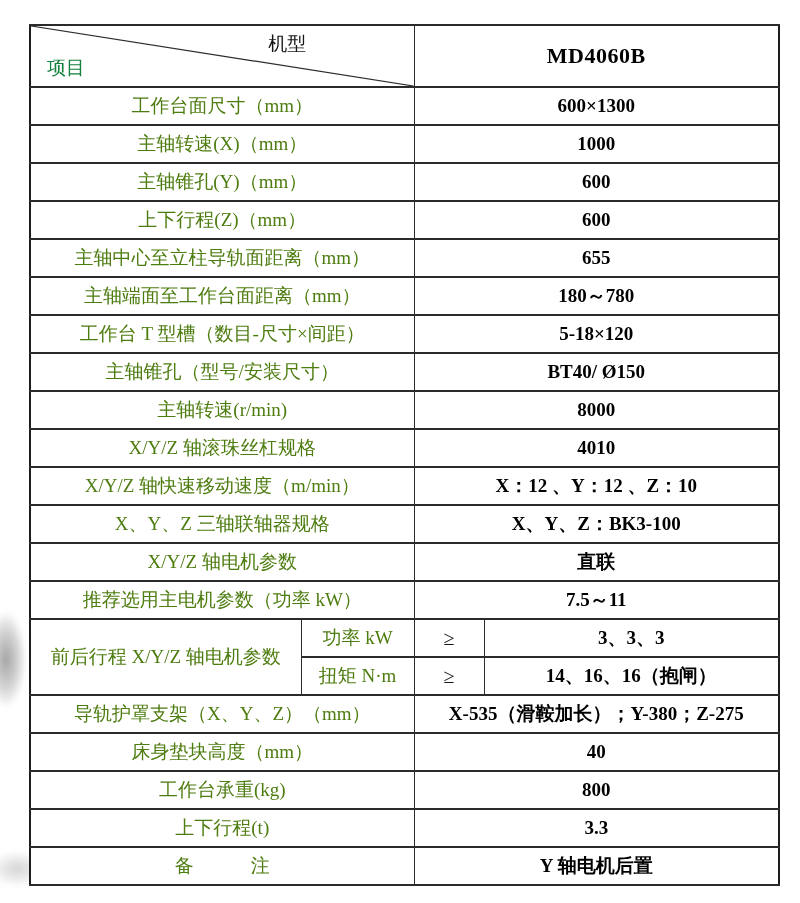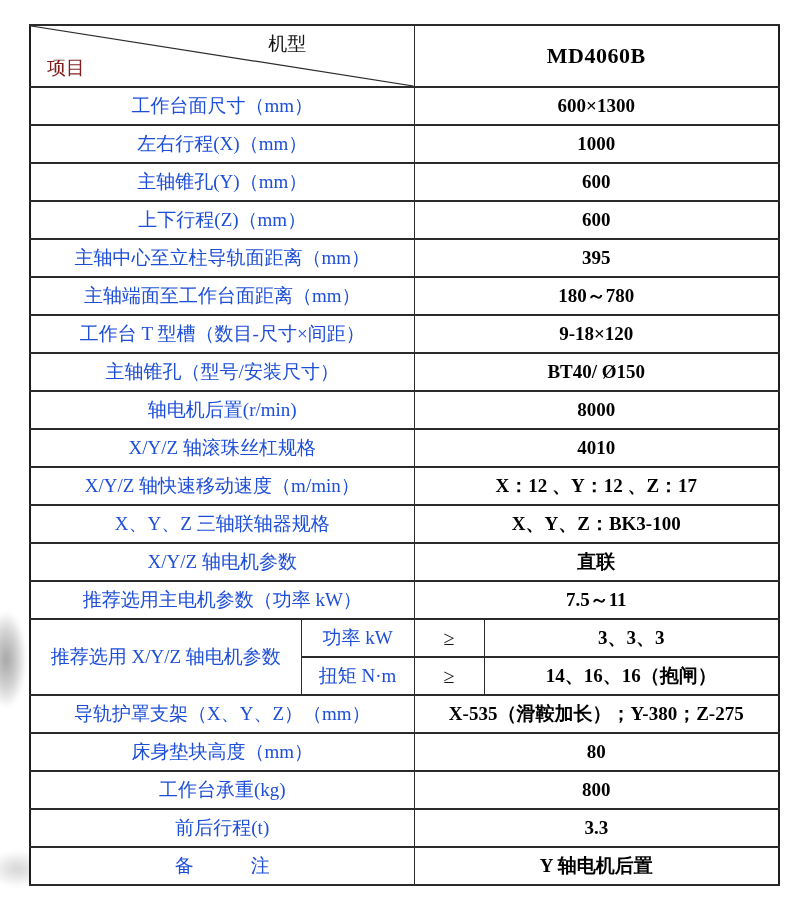--- a/index.html
+++ b/index.html
@@ -36,35 +36,35 @@
     border-right:1px solid #2b2b2b;
     border-top:2px solid #2b2b2b;
     border-bottom:2px solid #2b2b2b;
     padding:0 4px;
     text-align:center;
     vertical-align:middle;
     overflow:hidden;
     white-space:nowrap;
   }
   tr.r{height:38px;}
-  .lbl{font-size:19px;font-weight:normal;color:#1d4ed8;}
+  .lbl{font-size:19px;font-weight:normal;color:#4d7c0f;}
   .val{font-size:19px;font-weight:bold;color:#000;margin-left:48px;}
   .op{font-size:20px;font-weight:normal;color:#151515;}
 
   
   td.corner{position:relative;padding:0;}
   td.corner svg{position:absolute;left:0;top:0;width:100%;height:100%;display:block;}
   .corner-top{
     position:absolute;top:5px;left:0;width:100%;
     text-align:center;padding-left:130px;box-sizing:border-box;
     font-size:19px;color:#151515;
   }
   .corner-bottom{
     position:absolute;bottom:5px;left:16px;
-    font-size:19px;color:#7f1d1d;
+    font-size:19px;color:#15803d;
   }
   tr.hdr{height:62px;}
   .model{font-size:22px;font-weight:bold;letter-spacing:.5px;}
 </style>
 </head>
 <body>
 
 <div class="page">
   <div class="smudge1"></div>
   <div class="smudge2"></div>
@@ -87,98 +87,98 @@
         <div class="corner-bottom">项目</div>
       </td>
       <td class="val model" colspan="2">MD4060B</td>
     </tr>
 
     <tr class="r">
       <td class="lbl" colspan="2">工作台面尺寸（mm）</td>
       <td class="val" colspan="2">600×1300</td>
     </tr>
     <tr class="r">
-      <td class="lbl" colspan="2">左右行程(X)（mm）</td>
+      <td class="lbl" colspan="2">主轴转速(X)（mm）</td>
       <td class="val" colspan="2">1000</td>
     </tr>
     <tr class="r">
       <td class="lbl" colspan="2">主轴锥孔(Y)（mm）</td>
       <td class="val" colspan="2">600</td>
     </tr>
     <tr class="r">
       <td class="lbl" colspan="2">上下行程(Z)（mm）</td>
       <td class="val" colspan="2">600</td>
     </tr>
     <tr class="r">
       <td class="lbl" colspan="2">主轴中心至立柱导轨面距离（mm）</td>
-      <td class="val" colspan="2">395</td>
+      <td class="val" colspan="2">655</td>
     </tr>
     <tr class="r">
       <td class="lbl" colspan="2">主轴端面至工作台面距离（mm）</td>
       <td class="val" colspan="2">180～780</td>
     </tr>
     <tr class="r">
       <td class="lbl" colspan="2">工作台 T 型槽（数目-尺寸×间距）</td>
-      <td class="val" colspan="2">9-18×120</td>
+      <td class="val" colspan="2">5-18×120</td>
     </tr>
     <tr class="r">
       <td class="lbl" colspan="2">主轴锥孔（型号/安装尺寸）</td>
       <td class="val" colspan="2">BT40/ Ø150</td>
     </tr>
     <tr class="r">
-      <td class="lbl" colspan="2">轴电机后置(r/min)</td>
+      <td class="lbl" colspan="2">主轴转速(r/min)</td>
       <td class="val" colspan="2">8000</td>
     </tr>
     <tr class="r">
       <td class="lbl" colspan="2">X/Y/Z 轴滚珠丝杠规格</td>
       <td class="val" colspan="2">4010</td>
     </tr>
     <tr class="r">
       <td class="lbl" colspan="2">X/Y/Z 轴快速移动速度（m/min）</td>
-      <td class="val" colspan="2">X：12 、Y：12 、Z：17</td>
+      <td class="val" colspan="2">X：12 、Y：12 、Z：10</td>
     </tr>
     <tr class="r">
       <td class="lbl" colspan="2">X、Y、Z 三轴联轴器规格</td>
       <td class="val" colspan="2">X、Y、Z：BK3-100</td>
     </tr>
     <tr class="r">
       <td class="lbl" colspan="2">X/Y/Z 轴电机参数</td>
       <td class="val" colspan="2">直联</td>
     </tr>
     <tr class="r">
       <td class="lbl" colspan="2">推荐选用主电机参数（功率 kW）</td>
       <td class="val" colspan="2">7.5～11</td>
     </tr>
 
     <tr class="r">
-      <td class="lbl" rowspan="2">推荐选用 X/Y/Z 轴电机参数</td>
+      <td class="lbl" rowspan="2">前后行程 X/Y/Z 轴电机参数</td>
       <td class="lbl">功率 kW</td>
       <td class="op">≥</td>
       <td class="val">3、3、3</td>
     </tr>
     <tr class="r">
       <td class="lbl">扭矩 N·m</td>
       <td class="op">≥</td>
       <td class="val">14、16、16（抱闸）</td>
     </tr>
 
     <tr class="r">
       <td class="lbl" colspan="2">导轨护罩支架（X、Y、Z）（mm）</td>
       <td class="val" colspan="2">X-535（滑鞍加长）；Y-380；Z-275</td>
     </tr>
     <tr class="r">
       <td class="lbl" colspan="2">床身垫块高度（mm）</td>
-      <td class="val" colspan="2">80</td>
+      <td class="val" colspan="2">40</td>
     </tr>
     <tr class="r">
       <td class="lbl" colspan="2">工作台承重(kg)</td>
       <td class="val" colspan="2">800</td>
     </tr>
     <tr class="r">
-      <td class="lbl" colspan="2">前后行程(t)</td>
+      <td class="lbl" colspan="2">上下行程(t)</td>
       <td class="val" colspan="2">3.3</td>
     </tr>
     <tr class="r">
       <td class="lbl" colspan="2">备　　　注</td>
       <td class="val" colspan="2">Y 轴电机后置</td>
     </tr>
   </tbody>
     </table>
 </div>
 

